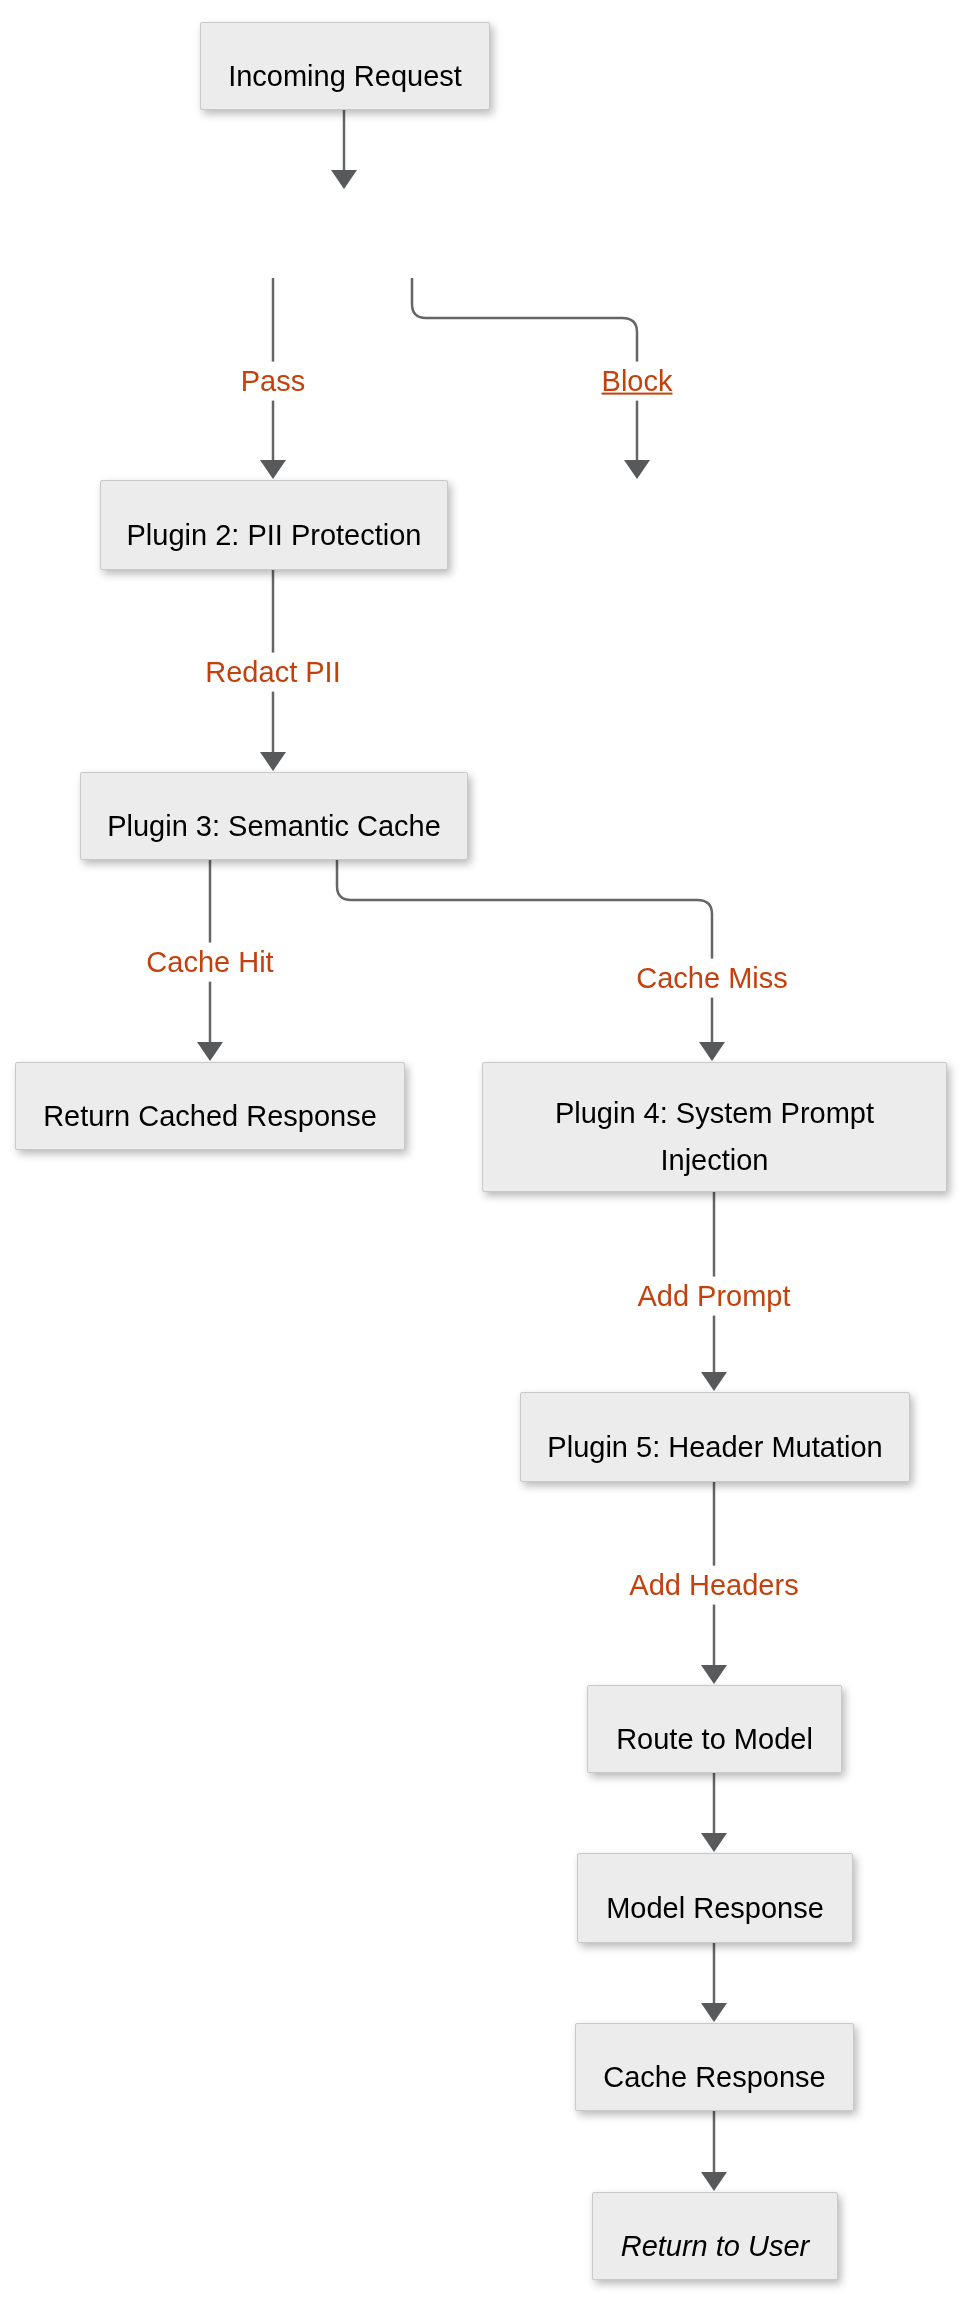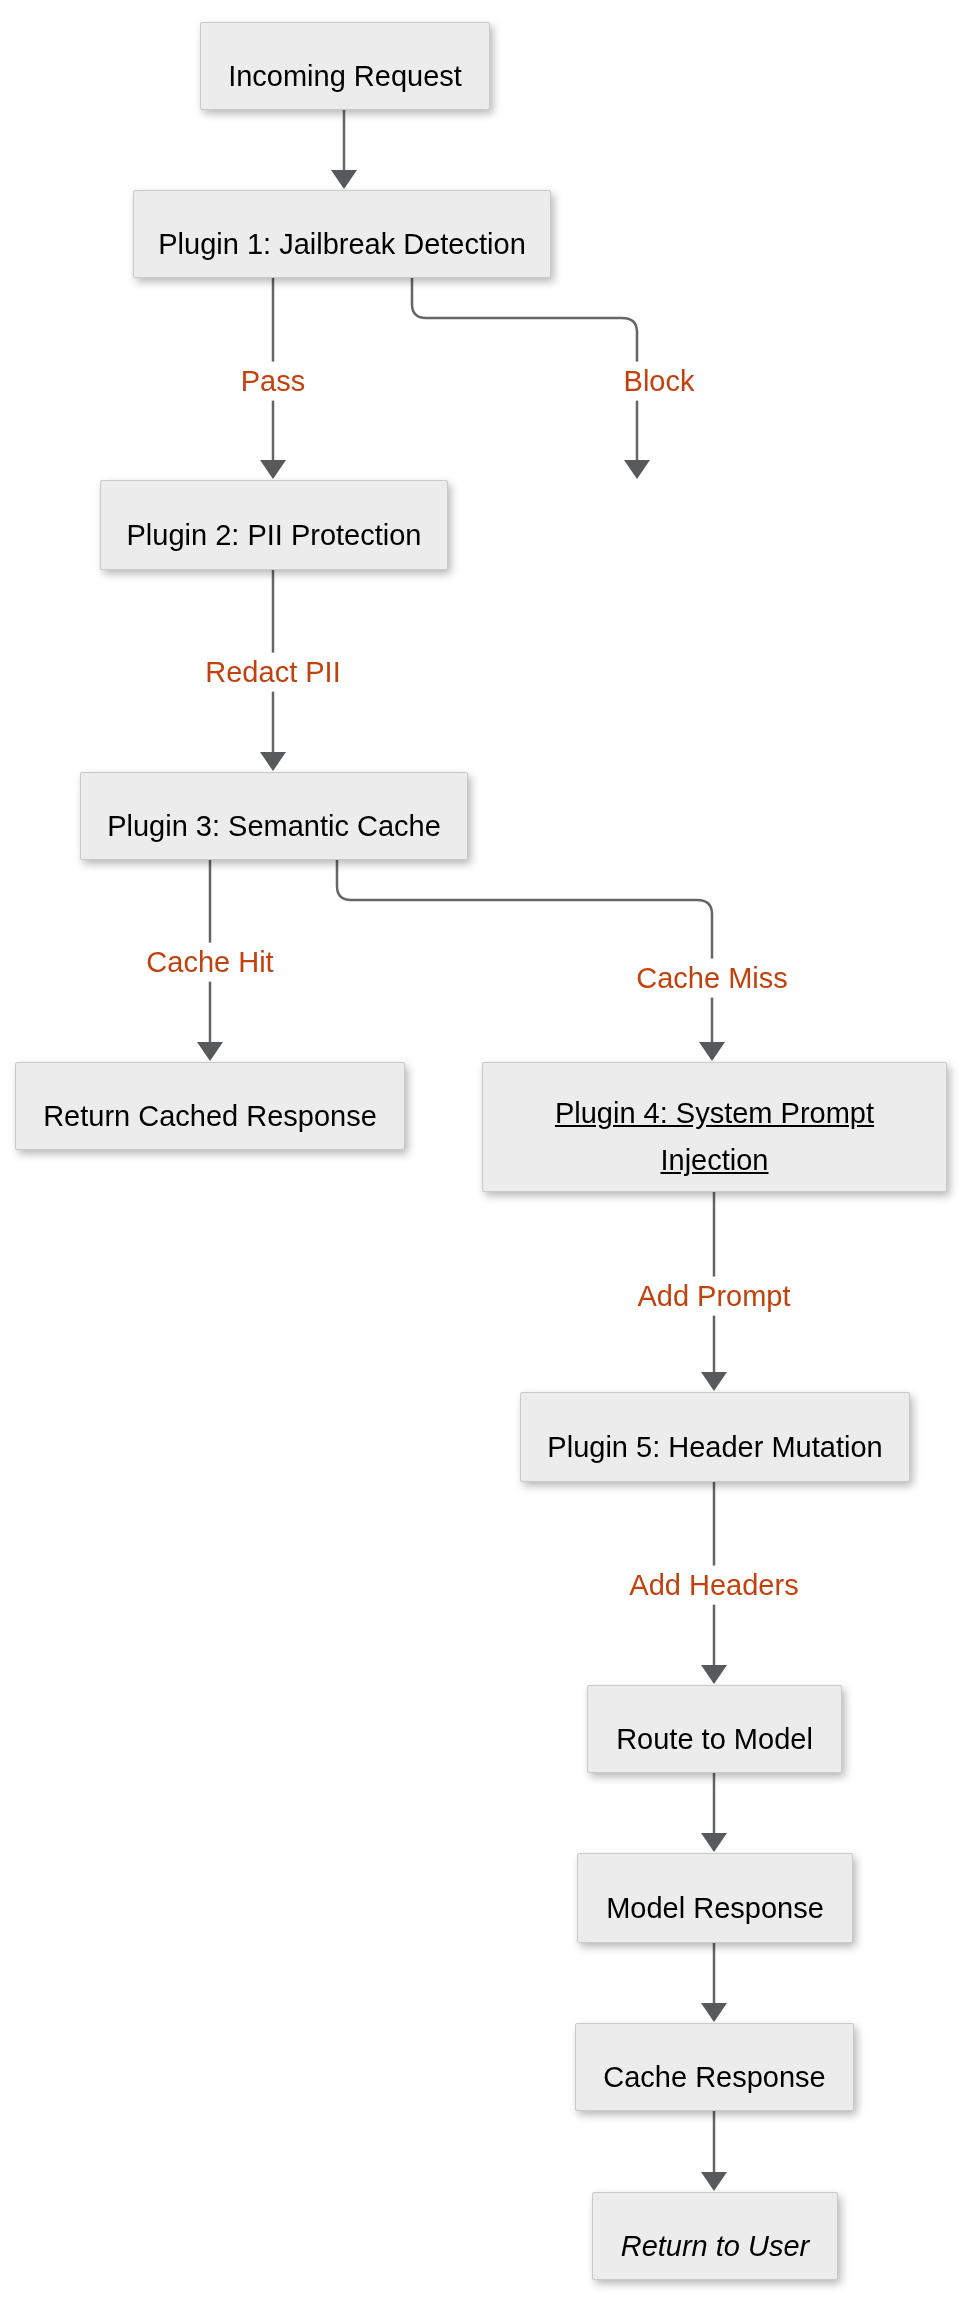--- a/index.html
+++ b/index.html
@@ -108,38 +108,35 @@
     <polygon points="701,2003 727,2003 714,2022"></polygon>
 
     <path d="M714,2111 L714,2172"></path>
     <polygon points="701,2172 727,2172 714,2191"></polygon>
   </svg>
 
   <div class="node" style="left:200px; top:22px; width:290px; height:88px;">
     <span class="node-label">Incoming Request</span>
   </div>
 
-  <div class="node" style="left:133px; top:190px; width:418px; height:88px;">
-    <span class="node-label">Plugin 1: Jailbreak Detection</span>
-  </div>
 
   <div class="node" style="left:100px; top:480px; width:348px; height:90px;">
     <span class="node-label">Plugin 2: PII Protection</span>
   </div>
 
 
   <div class="node" style="left:80px; top:772px; width:388px; height:88px;">
     <span class="node-label">Plugin 3: Semantic Cache</span>
   </div>
 
   <div class="node" style="left:15px; top:1062px; width:390px; height:88px;">
     <span class="node-label">Return Cached Response</span>
   </div>
 
-  <div class="node wrap" style="left:482px; top:1062px; width:465px; height:130px;text-decoration:underline;">
+  <div class="node wrap" style="left:482px; top:1062px; width:465px; height:130px;">
     <span class="node-label">Plugin 4: System Prompt Injection</span>
   </div>
 
   <div class="node" style="left:520px; top:1392px; width:390px; height:90px;">
     <span class="node-label">Plugin 5: Header Mutation</span>
   </div>
 
   <div class="node" style="left:587px; top:1685px; width:255px; height:88px;">
     <span class="node-label">Route to Model</span>
   </div>
@@ -151,21 +148,21 @@
   <div class="node" style="left:575px; top:2023px; width:279px; height:88px;">
     <span class="node-label">Cache Response</span>
   </div>
 
   <div class="node" style="left:592px; top:2192px; width:246px; height:88px;font-style:italic;">
     <span class="node-label">Return to User</span>
   </div>
 
   <div class="edge-label" style="left:273px; top:381px;">Pass</div>
 
-  <div class="edge-label" style="left:659px; top:381px;">Block</div>
+  <div class="edge-label" style="left:637px; top:381px;text-decoration:underline;">Block</div>
 
   <div class="edge-label" style="left:273px; top:672px;">Redact PII</div>
 
   <div class="edge-label" style="left:210px; top:962px;">Cache Hit</div>
 
   <div class="edge-label" style="left:712px; top:962px;margin-top:16px;">Cache Miss</div>
 
   <div class="edge-label" style="left:714px; top:1296px;">Add Prompt</div>
 
   <div class="edge-label" style="left:714px; top:1585px;">Add Headers</div>

